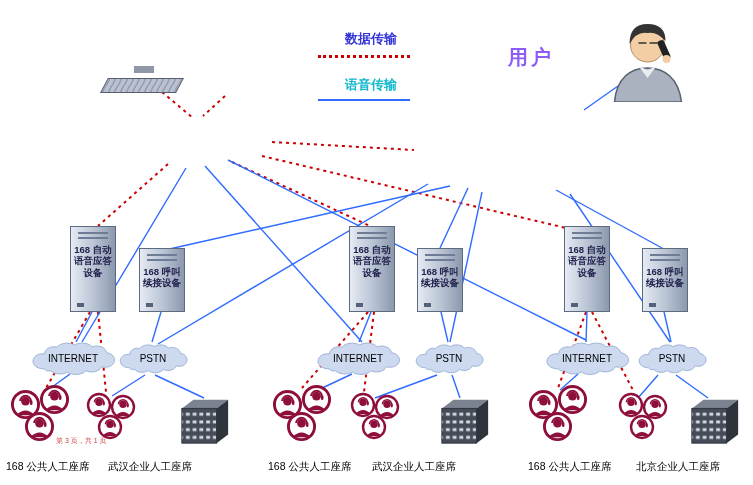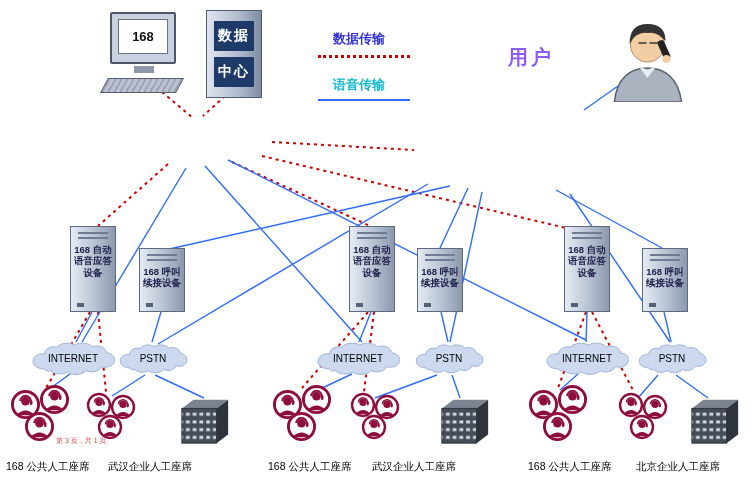--- a/index.html
+++ b/index.html
@@ -25,21 +25,21 @@
   .pc .monitor{position:absolute;left:12px;top:0;width:66px;height:52px;background:#c9d0de;border:2px solid #4e5568;border-radius:2px;}
   .pc .screen{position:absolute;left:6px;top:5px;right:6px;bottom:8px;background:#fff;border:1px solid #6a7186;display:flex;align-items:center;justify-content:center;font-weight:bold;font-size:13px;color:#111;}
   .pc .stand{position:absolute;left:36px;top:54px;width:20px;height:7px;background:#8f97a9;}
   .pc .keyboard{position:absolute;left:2px;top:66px;width:76px;height:15px;background:#bac1d0;border:1px solid #565e70;transform:skewX(-28deg);transform-origin:bottom left;background-image:repeating-linear-gradient(90deg,#9aa2b4 0 2px,transparent 2px 6px);}
 
   
   .dc{left:206px;top:10px;width:56px;height:88px;background:linear-gradient(90deg,#dfe5ef,#aeb9cc 60%,#7f8ca3);border:1px solid #4d5b74;padding-top:7px;}
   .dc-badge{width:40px;height:30px;margin:3px auto 6px;background:#1e3a68;color:#fff;font-size:14px;font-weight:bold;display:flex;align-items:center;justify-content:center;letter-spacing:2px;}
 
   
-  .legend-text{position:absolute;z-index:2;font-size:13px;font-weight:bold;}
+  .legend-text{position:absolute;z-index:2;font-size:13px;font-weight:bold;margin-left:12px;}
   .legend-data-label{left:333px;top:30px;color:#3434d6;}
   .legend-voice-label{left:333px;top:76px;color:#12b8cc;}
   .legend-line{position:absolute;z-index:2;width:92px;height:0;}
   .legend-data-line{left:318px;top:55px;border-top:3px dotted var(--data-line);}
   .legend-voice-line{left:318px;top:99px;border-top:2px solid var(--voice-line);}
 
   .user-label{left:508px;top:44px;font-size:20px;font-weight:bold;color:#8b5cf6;letter-spacing:3px;}
   .user-icon{left:600px;top:12px;width:95px;height:90px;}
 
   
@@ -139,31 +139,24 @@
       <line x1="155" y1="375" x2="204" y2="398" class="edge-voice"></line>
       <line x1="352" y1="374" x2="318" y2="390" class="edge-voice"></line>
       <line x1="437" y1="375" x2="375" y2="398" class="edge-voice"></line>
       <line x1="452" y1="375" x2="460" y2="398" class="edge-voice"></line>
       <line x1="578" y1="374" x2="560" y2="390" class="edge-voice"></line>
       <line x1="658" y1="375" x2="638" y2="398" class="edge-voice"></line>
       <line x1="676" y1="375" x2="708" y2="398" class="edge-voice"></line>
     </svg>
 
   <div class="node pc">
-    <div class="monitor">
-      <div class="screen">168</div>
-    </div>
     <div class="stand"></div>
     <div class="keyboard"></div>
   </div>
 
-  <div class="node dc">
-    <div class="dc-badge">数据</div>
-    <div class="dc-badge">中心</div>
-  </div>
 
   <div class="legend-text legend-data-label">数据传输</div>
   <div class="legend-line legend-data-line"></div>
   <div class="legend-text legend-voice-label">语音传输</div>
   <div class="legend-line legend-voice-line"></div>
 
   <div class="node user-label">用户</div>
   <svg class="node user-icon" viewBox="0 0 90 90">
     <path d="M12 90 C14 66 28 56 45 56 C62 56 76 66 79 90 Z" fill="#aab2c0" stroke="#5a6272" stroke-width="1.5"></path>
     <path d="M36 54 L45 66 L54 54 L45 58 Z" fill="#e9edf2"></path>

